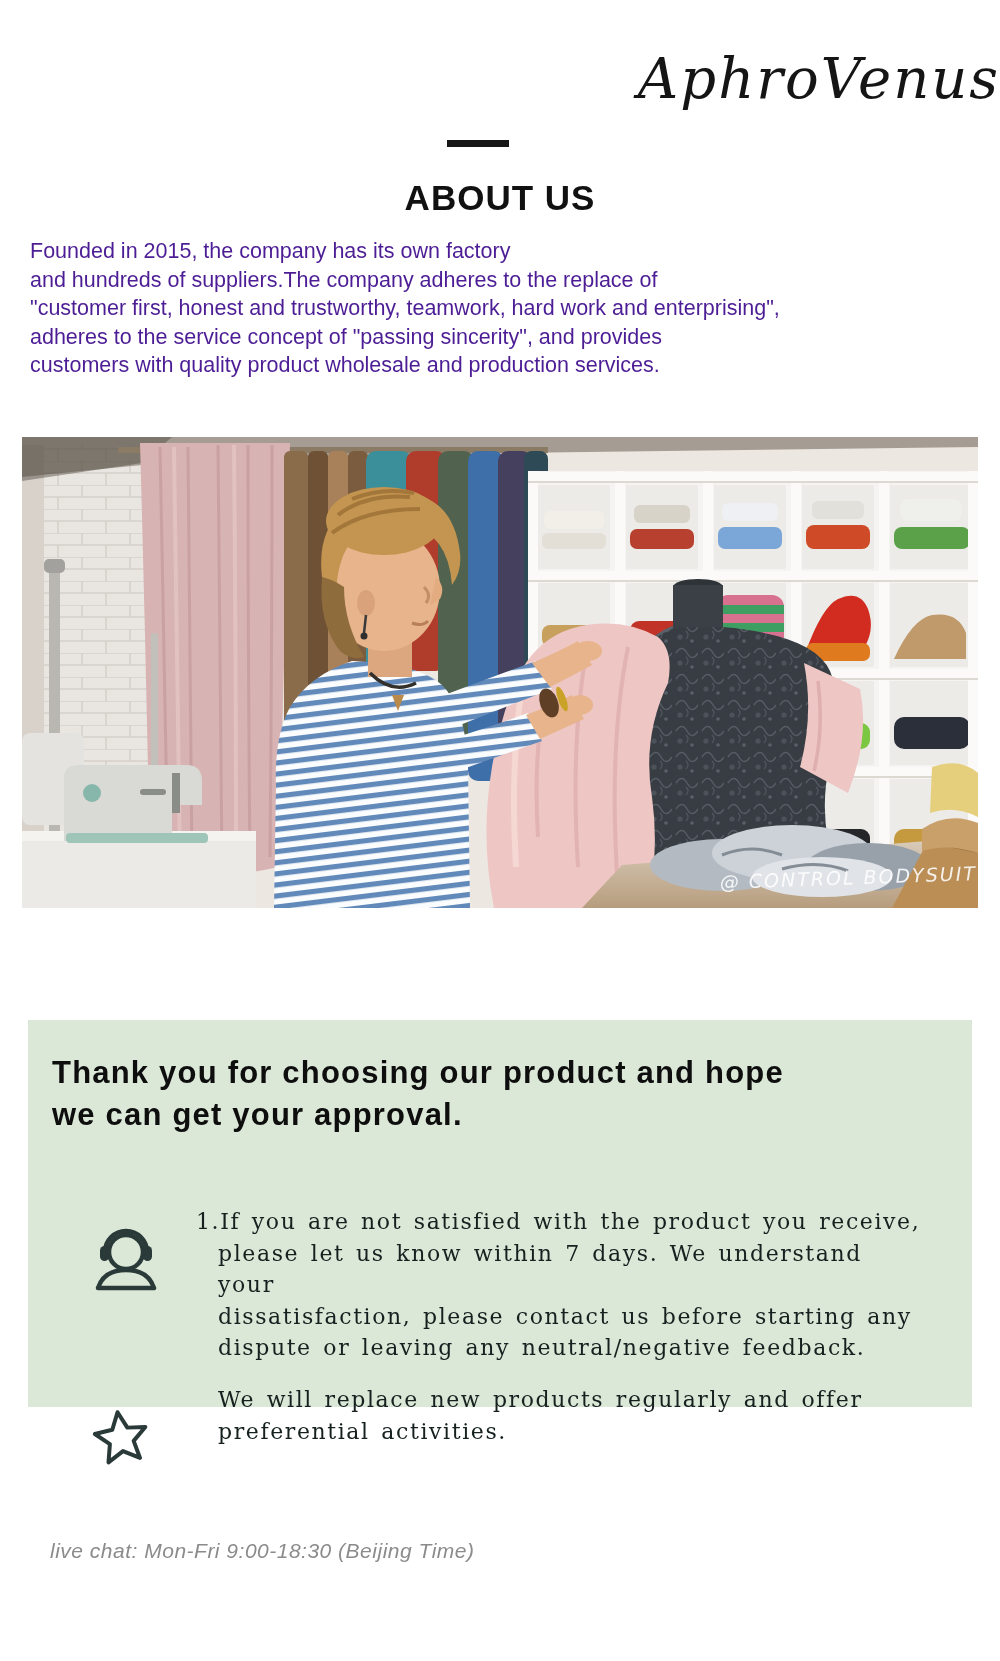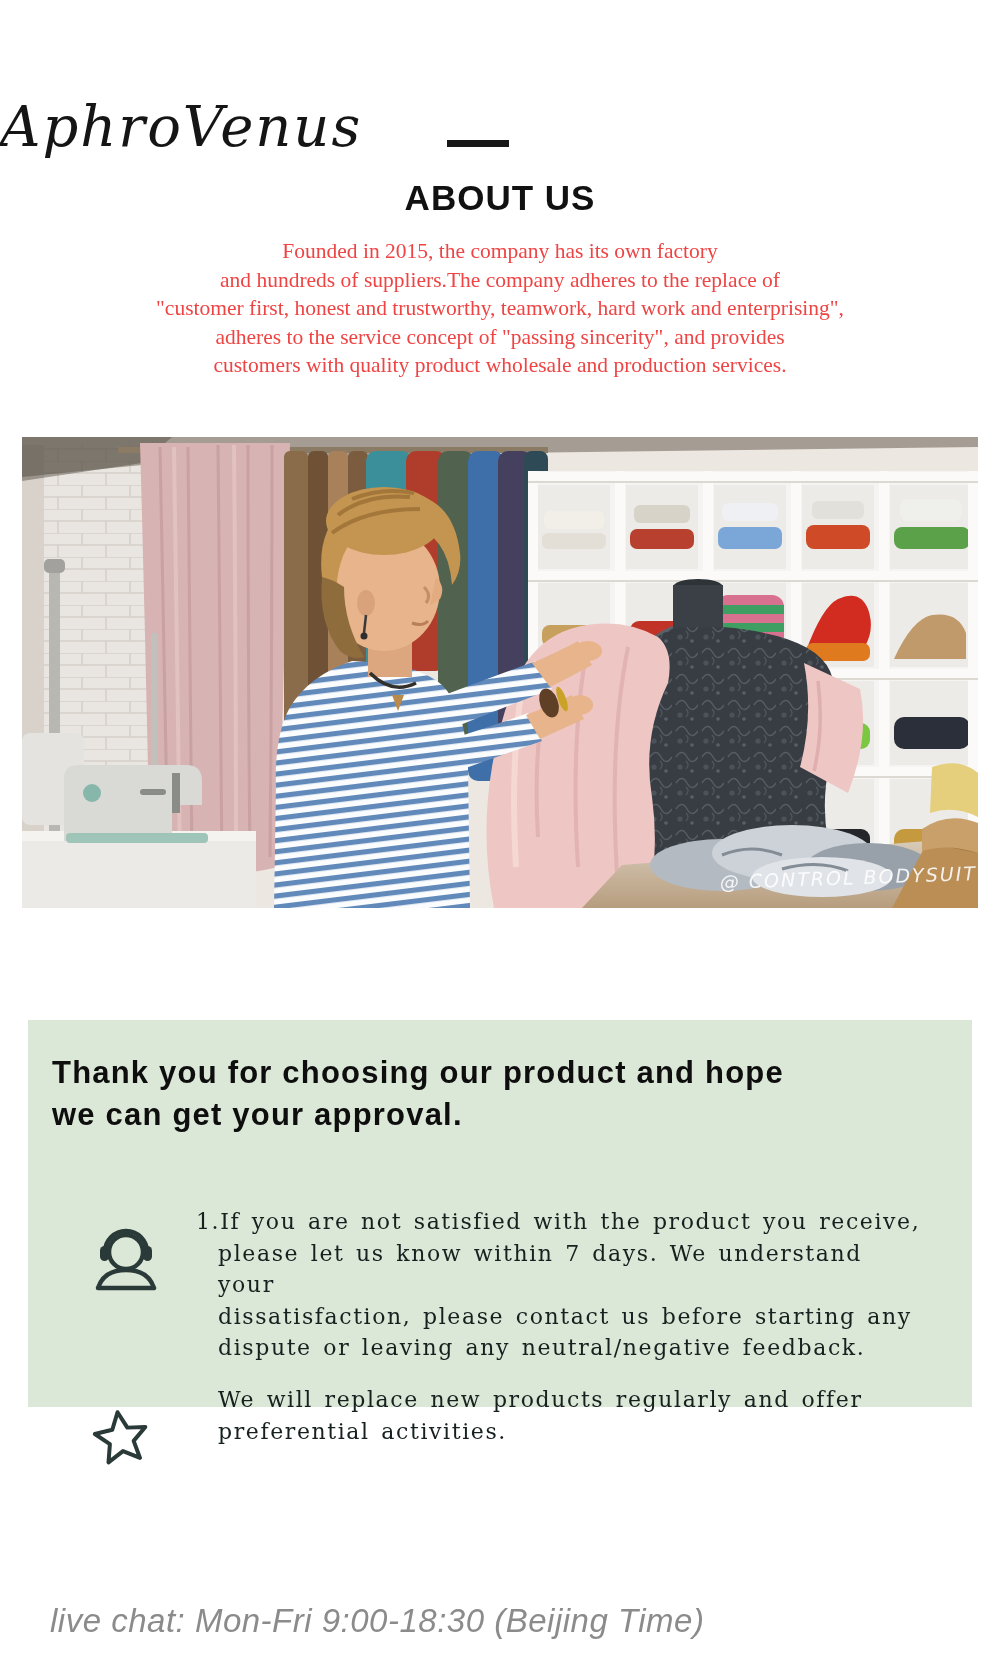--- a/index.html
+++ b/index.html
@@ -6,40 +6,39 @@
   html,body { background:#ffffff; }
   .page {
     position:relative; width:1000px; height:1661px; margin:0 auto;
     background:#ffffff; overflow:hidden;
     font-family:"Liberation Sans", sans-serif;
     color:var(--text_dark, #1c1c1c);
   }
   
   .logo {
     position:absolute; top:46px; left:0; width:100%;
-    text-align:left;
+    text-align:right;
     font-family:"DejaVu Serif", serif;
     font-style:italic; font-weight:normal;
-    font-size:56px; letter-spacing:2px; color:#151515;margin-top:48px;
+    font-size:56px; letter-spacing:2px; color:#151515;
   }
   .divider {
     position:absolute; top:140px; left:447px;
     width:62px; height:7px; background:#171717;
   }
   .about-title {
     position:absolute; top:178px; left:0; width:100%;
     text-align:center;
     font-family:"Liberation Sans", sans-serif;
     font-weight:bold; font-size:35px; letter-spacing:1px; color:#111111;
   }
   .about-paragraph {
     position:absolute; top:237px; left:30px; width:940px;
-    text-align:center;
-    font-family:Liberation Serif, serif;
-    font-size:21.5px; line-height:28.5px; color:#ef4444;
+    font-family:Liberation Sans, sans-serif;
+    font-size:21.5px; line-height:28.5px; color:#4c1d95;
   }
   
   .photo-wrap {
     position:absolute; top:437px; left:22px;
     width:956px; height:471px; overflow:hidden; background:#e9e4de;
   }
   .photo-wrap svg { display:block; }
   
   .panel {
     position:absolute; top:1020px; left:28px;
@@ -60,23 +59,23 @@
     color:#15201f;
   }
   .panel-item-text .cont { padding-left:22px; }
   .item-1 { top:186px; }
   .item-2 { top:364px; }
   .panel-icon { position:absolute; left:62px; }
   .icon-agent { top:206px; width:72px; height:66px; }
   .icon-star  { top:386px; width:62px; height:62px; }
   
   .live-chat {
-    position:absolute; top:1602px; left:50px;
+    position:absolute; top:1539px; left:50px;
     font-family:"Liberation Sans", sans-serif;
-    font-style:italic; font-size:33px; letter-spacing:0.5px;
+    font-style:italic; font-size:21px; letter-spacing:0.5px;
     color:var(--muted_gray, #8b8b8b);
   }
 </style>
 </head>
 <body>
 
 <div class="page">
 
   <div class="logo">AphroVenus</div>
   <div class="divider"></div>

